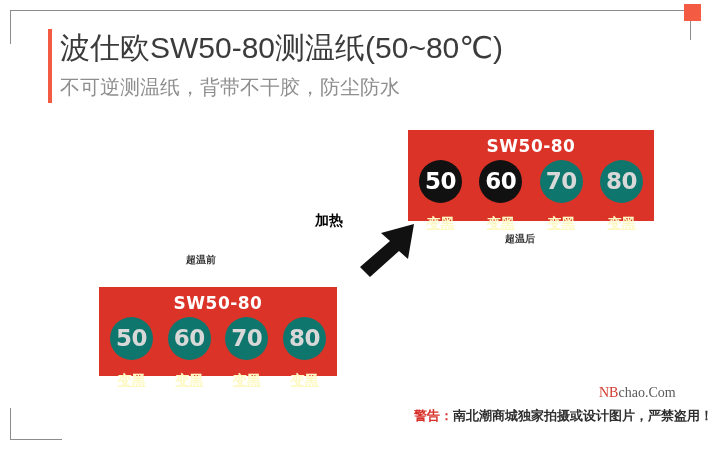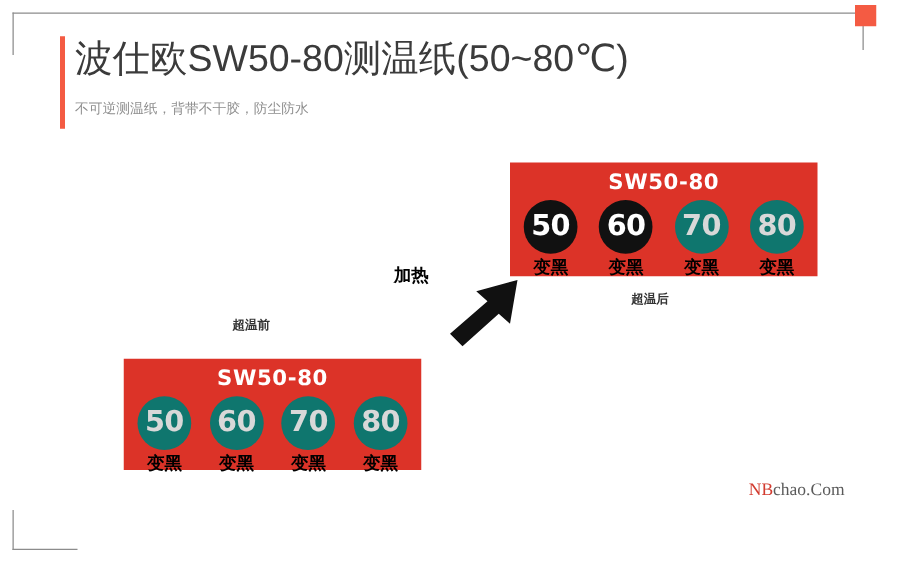--- a/index.html
+++ b/index.html
@@ -67,21 +67,21 @@
     color: #3b3b3b;
     font-weight: 400;
     letter-spacing: 0px;
     white-space: nowrap;
     line-height: 44px;
   }
   .subtitle {
     position: absolute;
     left: 12px;
     top: 48px;
-    font-size: 11px;
+    font-size: 20px;
     color: #8e8e8e;
     font-weight: 400;
     white-space: nowrap;
     line-height: 26px;
   }
 
   
   .sticker {
     position: absolute;
     background: #dc3328;
@@ -129,26 +129,27 @@
   }
   .dot.off {
     background: #0f766e;
     color: #d8d8d8;
   }
   .dot.on {
     background: #111111;
     color: #ffffff;
   }
   .cell-label {
-    margin-top: 1px;
-    color: #000000;
+    margin-top: 11px;
+    color: #fef9c3;
     font-size: 14px;
     font-weight: bold;
     line-height: 18px;
     white-space: nowrap;
+    text-decoration: underline;
   }
 
   
   #sticker-after  { left: 408px; top: 130px; width: 246px; height: 91px; }
   #sticker-before { left: 99px;  top: 287px; width: 238px; height: 89px; }
 
   
   .caption {
     position: absolute;
     font-size: 10px;
@@ -267,14 +268,17 @@
   <div id="caption-heat">加热</div>
 
   <svg id="arrow" viewBox="0 0 60 56">
     <polygon points="57,2 24,11 33,19 3,45 13,55 42,29 51,37" fill="#111111"></polygon>
   </svg>
 
   <div id="watermark">
     <span class="wm-red">NB</span><span class="wm-gray">chao.Com</span>
   </div>
 
+  <div id="warning">
+    <span class="warn-tag">警告：</span><span>南北潮商城独家拍摄或设计图片，严禁盗用！</span>
+  </div>
 
 </div>
 
 </body></html>

